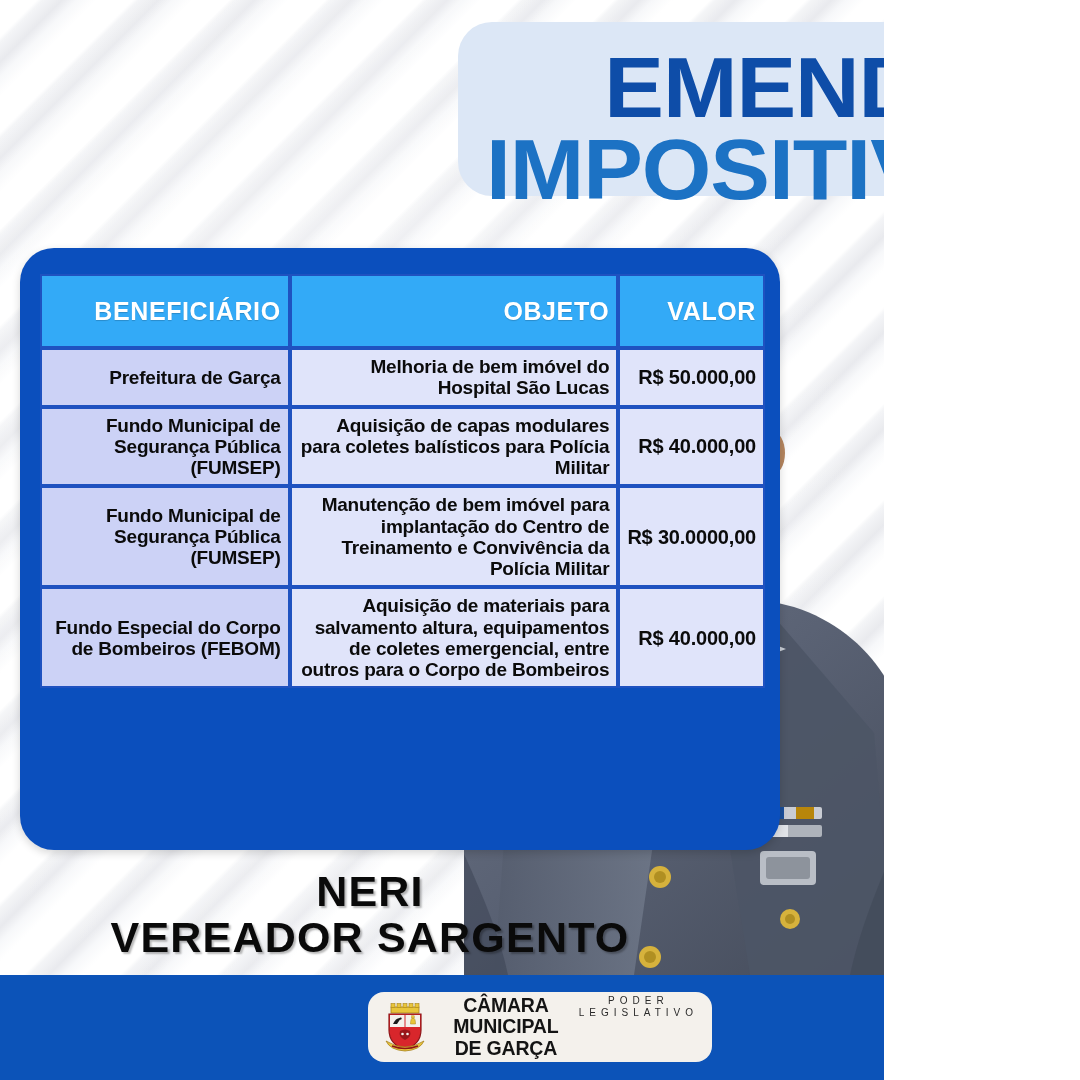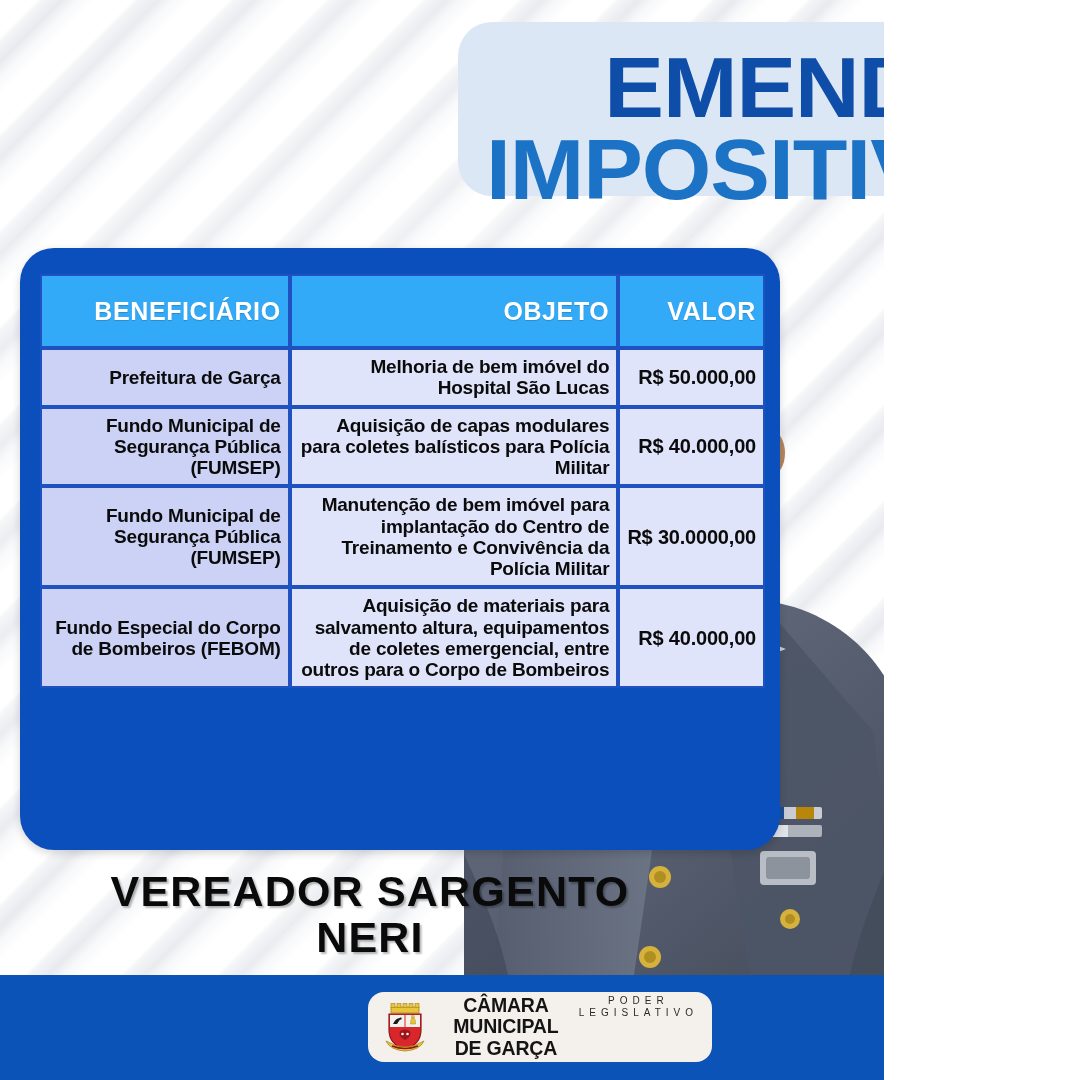--- a/index.html
+++ b/index.html
@@ -380,22 +380,22 @@
       </tr>
       <tr>
         <td class="c-benef">Fundo Especial do Corpo de Bombeiros (FEBOM)</td>
         <td class="c-objeto">Aquisição de materiais para salvamento altura, equipamentos de coletes emergencial, entre outros para o Corpo de Bombeiros</td>
         <td class="c-valor">R$ 40.000,00</td>
       </tr>
     </tbody>
   </table>
 
   <div class="name-block">
+    <div>NERI</div>
     <div>VEREADOR SARGENTO</div>
-    <div>NERI</div>
   </div>
 
   <div class="footer-bar"></div>
   <div class="footer-logo">
     <svg class="crest" viewBox="0 0 46 54" xmlns="http://www.w3.org/2000/svg">
 
       <g>
         <rect x="9" y="7" width="28" height="6" fill="#e8c53a" stroke="#a8821a" stroke-width="0.8"></rect>
         <rect x="9" y="3.5" width="4" height="4" fill="#e8c53a" stroke="#a8821a" stroke-width="0.6"></rect>
         <rect x="15" y="3.5" width="4" height="4" fill="#e8c53a" stroke="#a8821a" stroke-width="0.6"></rect>

